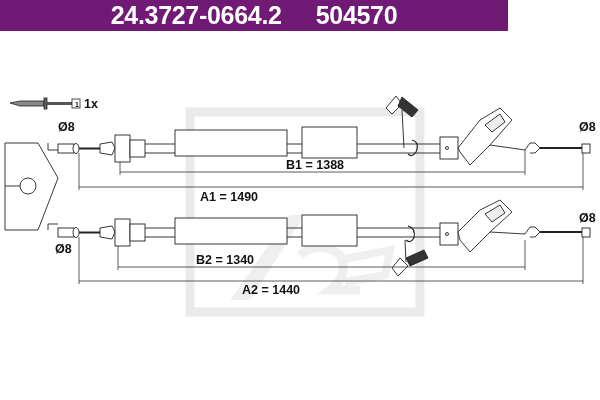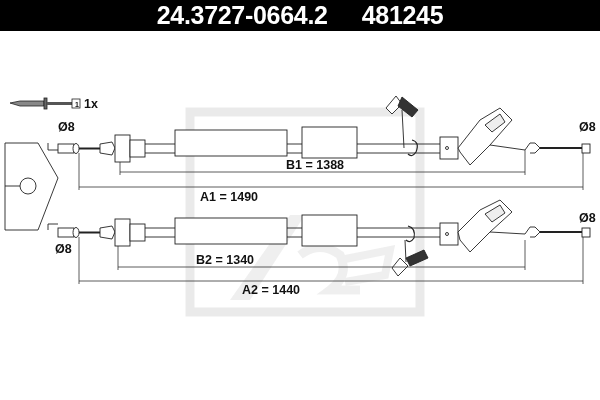--- a/index.html
+++ b/index.html
@@ -1,28 +1,28 @@
 <!DOCTYPE html>
 <html><head>
   <meta charset="utf-8">
   <style>
     html, body { margin: 0; padding: 0; background: #ffffff; }
     body { width: 600px; height: 400px; position: relative; overflow: hidden; font-family: "Liberation Sans", sans-serif; }
-    .header { position: absolute; left: 0; top: 0; width: 600px; height: 31px; background: #000000; display: flex; align-items: center; justify-content: center; }
+    .header { position: absolute; left: 0; top: 0; width: 508px; height: 31px; background: #701a75; display: flex; align-items: center; justify-content: center; }
     .header span { color: #ffffff; font-weight: bold; font-size: 25px; letter-spacing: -0.3px; }
     .header .art { margin-right: 34px; }
     svg.drawing { position: absolute; left: 0; top: 31px; }
     .lbl { font-family: "Liberation Sans", sans-serif; font-weight: bold; font-size: 12.5px; fill: #111; }
   </style>
 </head>
 <body>
 
 <div class="header">
   <span class="art">24.3727-0664.2</span>
-  <span>481245</span>
+  <span>504570</span>
 </div>
 
 <svg class="drawing" width="600" height="369" viewBox="0 31 600 369">
 
   <g opacity="0.55">
     <rect x="190" y="112" width="230" height="200" fill="none" stroke="#d9d9d9" stroke-width="9"></rect>
     <path d="M230 300 L290 215 L305 215 L250 300 Z" fill="#e3e3e3"></path>
     <path d="M300 255 Q320 240 340 255 Q350 275 330 290 L360 290" fill="none" stroke="#e3e3e3" stroke-width="9"></path>
     <path d="M340 260 L390 250 L385 275 L345 282" fill="none" stroke="#e3e3e3" stroke-width="8"></path>
   </g>

